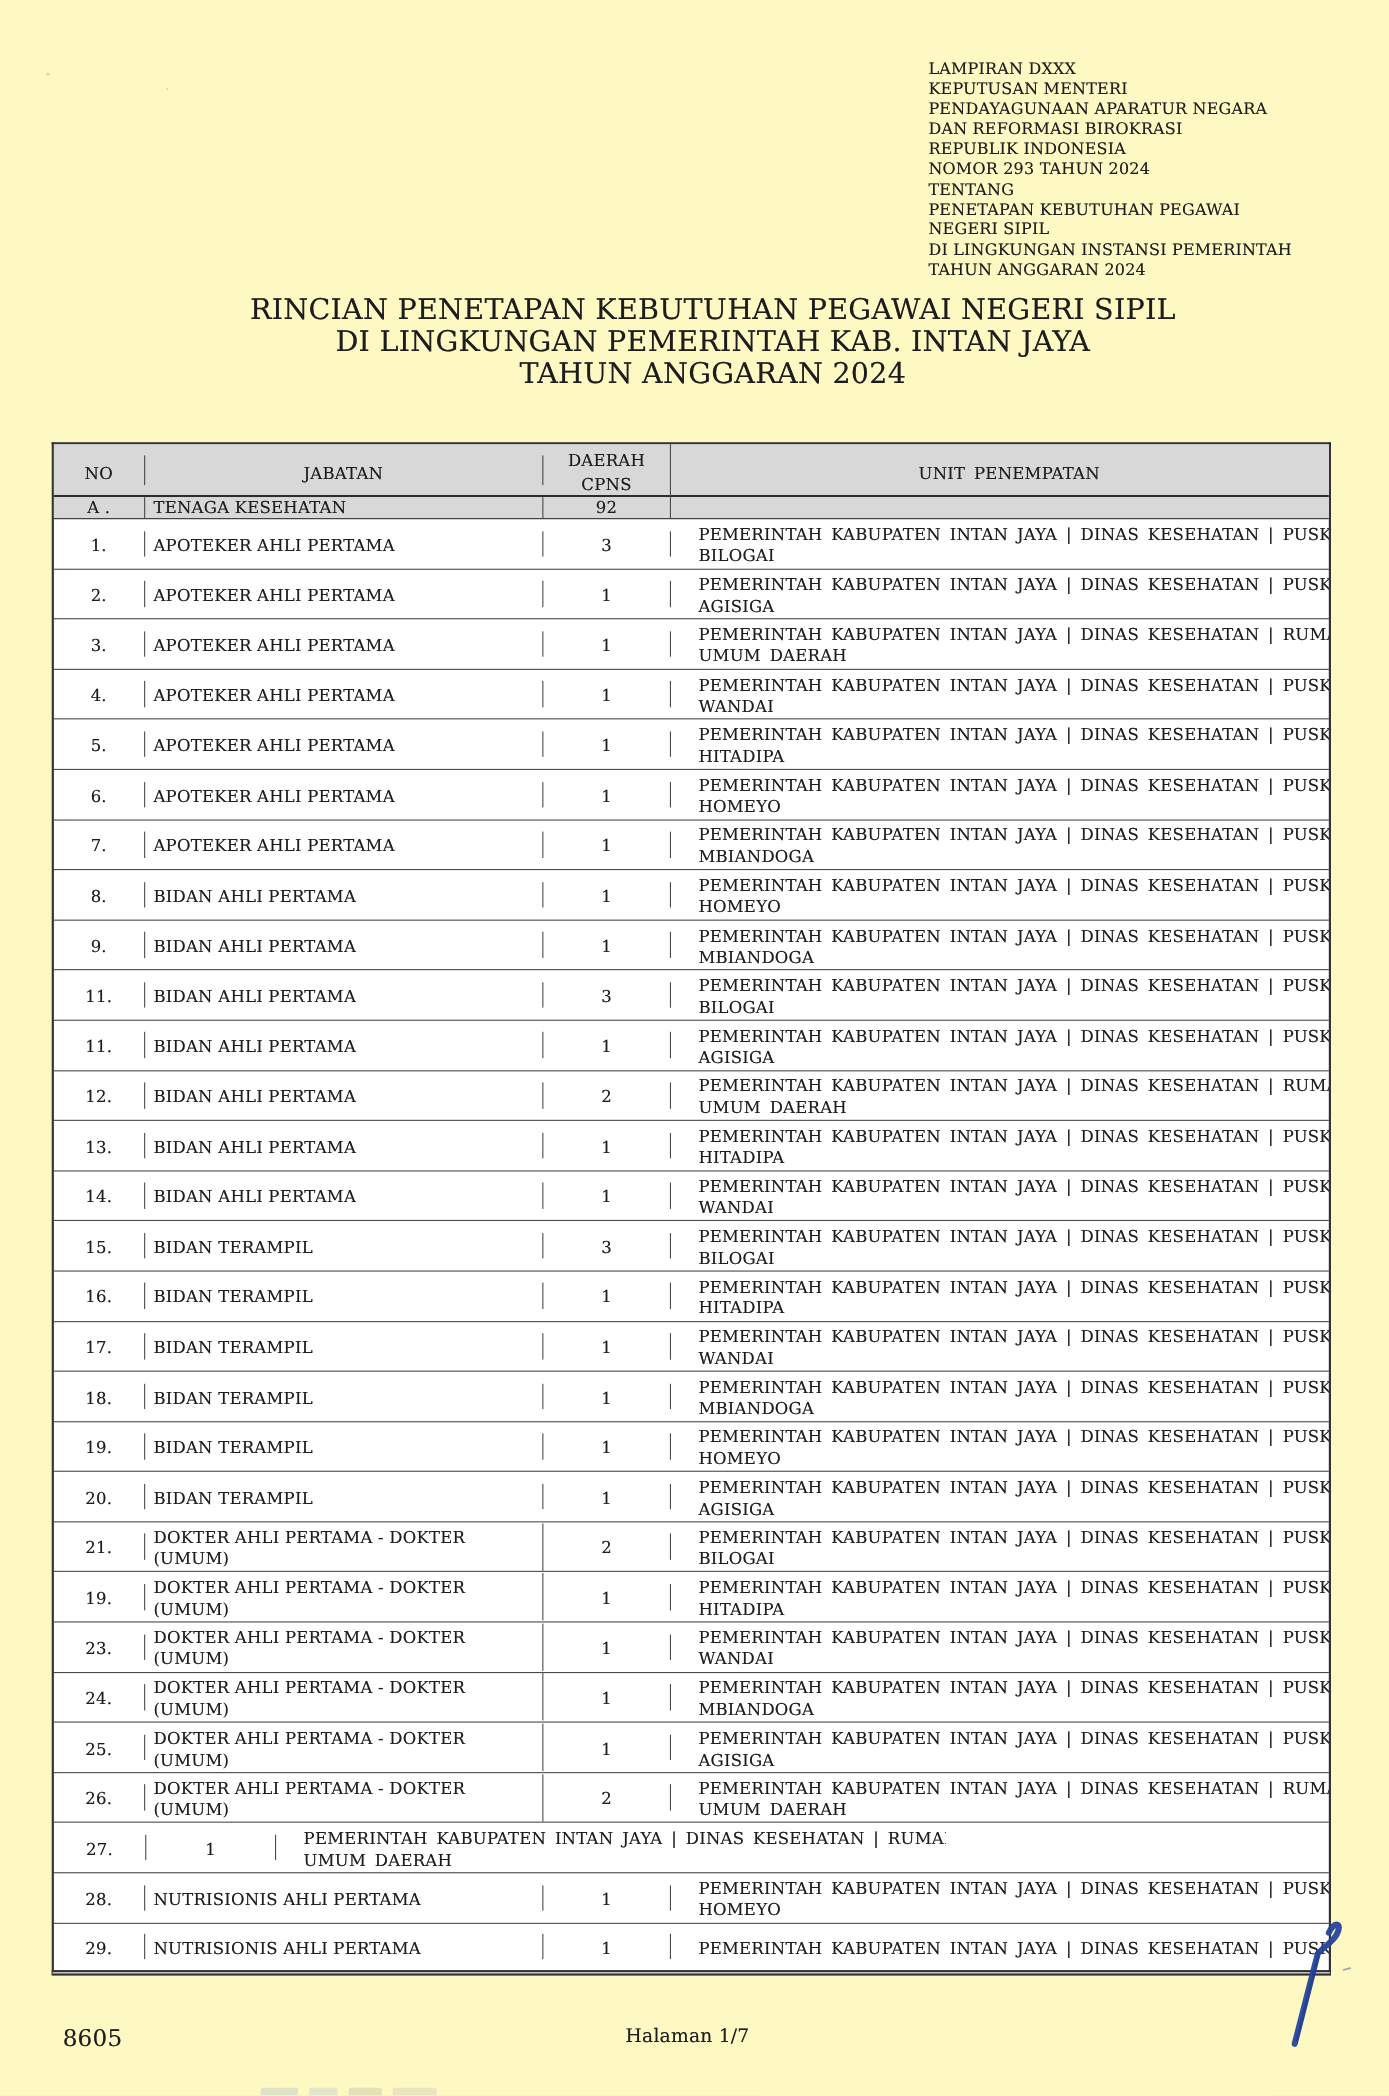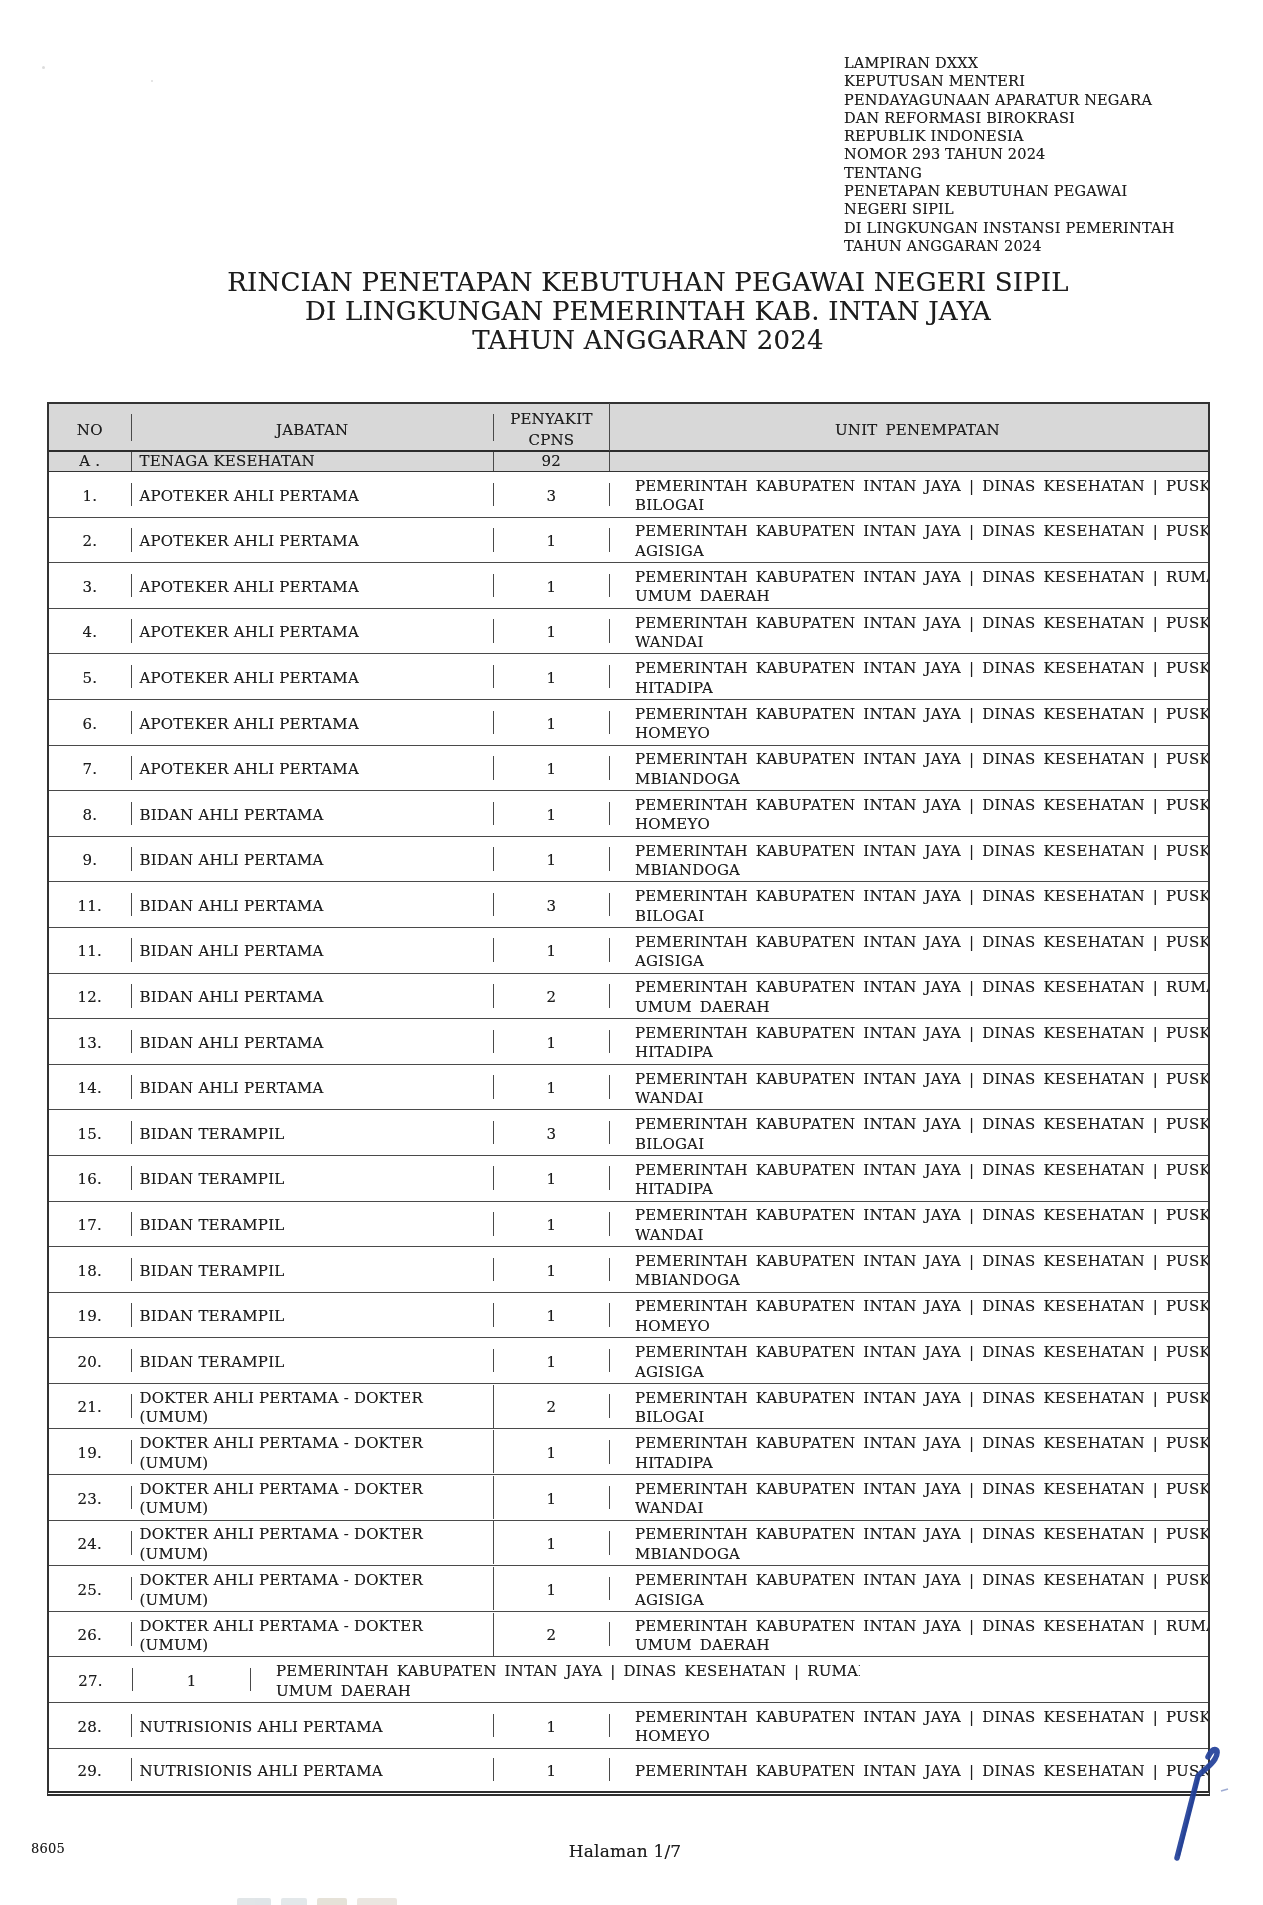--- a/index.html
+++ b/index.html
@@ -1,18 +1,18 @@
 <!DOCTYPE html>
 <html><head>
 <meta charset="utf-8">
 <style>
   html,body { margin:0; padding:0; background:#e8e8e8; }
   .page {
     position:relative; width:1263px; height:1905px;
-    background:#ffffff; overflow:hidden;
+    background:#fef9c3; overflow:hidden;
     font-family:"DejaVu Serif","Liberation Serif",serif;
     color:#1d1d1d;
   }
   .scantext { text-shadow:0 0 0.5px rgba(40,40,40,0.55); letter-spacing:0.2px; }
 
   
   .stamp { position:absolute; left:844px; top:54px; font-size:14.5px; line-height:18.3px; }
 
   
   .title { position:absolute; left:128px; top:268px; width:1040px; text-align:center;
@@ -33,21 +33,21 @@
 
   .hrow { height:48px; background:#d8d8d8; border-bottom:2.2px solid #2c2c2c; }
   .hrow .c { padding-top:6px; line-height:21px; text-align:center; }
   .arow { height:20px; background:#d8d8d8; border-bottom:1.8px solid #333; }
   .arow .c { padding-top:0; line-height:19px; }
   .arow .c.jab { text-align:left; }
   .drow { height:45.6px; }
   .drow.last-row { height:42px; border-bottom:none; }
 
   
-  .foot-left { position:absolute; left:31px; top:1841px; font-size:13px; }
+  .foot-left { position:absolute; left:57px; top:1841px; font-size:21px; }
   .foot-center { position:absolute; left:525px; top:1841px; width:200px; text-align:center; font-size:17px; }
 
   
   .wm-panrb { position:absolute; left:318px; top:1180px;
     font-family:"DejaVu Sans","Liberation Sans",sans-serif; font-weight:bold;
     font-size:320px; line-height:300px; letter-spacing:-8px;
     color:rgba(70,70,70,0.12); transform:scaleX(0.63); transform-origin:left top;
     pointer-events:none; }
   .wm-garuda { position:absolute; left:295px; top:415px; opacity:0.08; pointer-events:none; }
 
@@ -125,21 +125,21 @@
     <div>RINCIAN PENETAPAN KEBUTUHAN PEGAWAI NEGERI SIPIL</div>
     <div>DI LINGKUNGAN PEMERINTAH KAB. INTAN JAYA</div>
     <div>TAHUN ANGGARAN 2024</div>
   </div>
 
   <div class="dtable">
     <div class="trow hrow">
       <div class="c no">NO</div>
       <div class="c jab">JABATAN</div>
       <div class="c alo">
-        <div>PENYAKIT</div>
+        <div>DAERAH</div>
         <div>CPNS</div>
       </div>
       <div class="c unit" style="text-align:center;">UNIT PENEMPATAN</div>
     </div>
     <div class="trow arow">
       <div class="c no">A .</div>
       <div class="c jab">TENAGA KESEHATAN</div>
       <div class="c alo">92</div>
       <div class="c unit"></div>
     </div>

